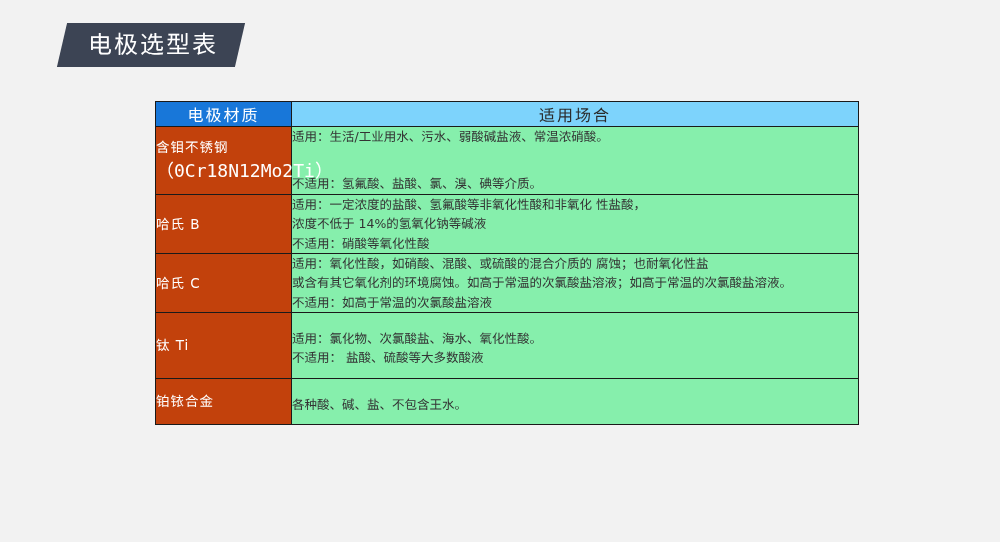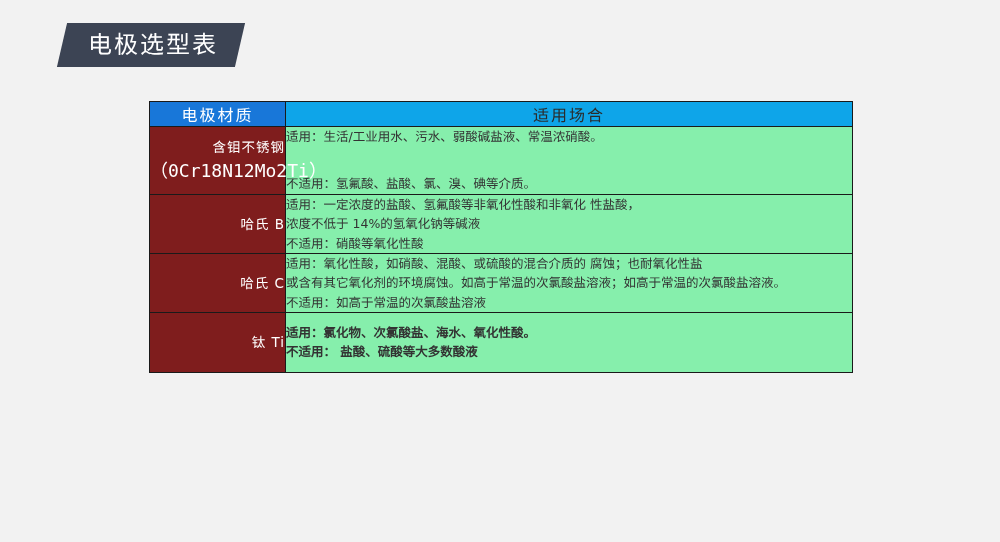--- a/index.html
+++ b/index.html
@@ -34,41 +34,41 @@
     color: #ffffff;
     font-size: 24px;
     letter-spacing: 2px;
     line-height: 1;
     font-family: "DejaVu Sans", "Liberation Sans", sans-serif;
   }
 
   
   .spec-table {
     position: absolute;
-    left: 149px;
+    left: 155px;
     top: 101px;
     width: 704px;
     border-collapse: collapse;
     table-layout: fixed;
     background: #f2f2f2;
   }
   .spec-table td {
     border: 1px solid #1a1a1a;
     padding: 0;
     vertical-align: middle;
   }
   .col-material {
     width: 136px;
   }
 
   
   .cell-material {
-    background: #7f1d1d;
+    background: #c2410c;
     color: #ffffff;
-    text-align: right;
+    text-align: left;
     font-size: 13.5px;
     line-height: 1.5;
     padding: 6px 4px;
     letter-spacing: 1px;
     margin-top: 28px;
   }
   .cell-material .code {
     display: block;
     font-family: "DejaVu Sans Mono", "Liberation Mono", monospace;
     font-size: 18px;
@@ -78,21 +78,21 @@
   
   .cell-head-material {
     background: #1877d9;
     color: #ffffff;
     text-align: center;
     font-size: 16px;
     letter-spacing: 2px;
     padding: 10px 4px;
   }
   .cell-head-usage {
-    background: #0ea5e9;
+    background: #7dd3fc;
     color: #2b2b2b;
     text-align: center;
     font-size: 16px;
     letter-spacing: 2px;
     padding: 10px 4px;
   }
 
   
   .cell-usage {
     background: #86efac;
@@ -102,23 +102,22 @@
     padding: 7px 10px 7px 16px;
   }
   .cell-usage .line {
     display: block;
     white-space: nowrap;
   }
   .cell-usage.spaced .line + .line {
     margin-top: 28px;
   }
   .cell-usage.roomy {
-    padding-top: 10px;
+    padding-top: 16px;
     padding-bottom: 10px;
-    font-weight: bold;
   }
 </style>
 </head>
 <body>
 
 <div class="title-banner">
   <span class="title-text">电极选型表</span>
 </div>
 
 <table class="spec-table">
@@ -169,14 +168,22 @@
       <td class="cell-material">
         <span>钛 Ti</span>
       </td>
       <td class="cell-usage roomy">
         <span class="line">适用：氯化物、次氯酸盐、海水、氧化性酸。</span>
         <span class="line">不适用： 盐酸、硫酸等大多数酸液</span>
       </td>
     </tr>
 
 
+    <tr>
+      <td class="cell-material">
+        <span>铂铱合金</span>
+      </td>
+      <td class="cell-usage roomy">
+        <span class="line">各种酸、碱、盐、不包含王水。</span>
+      </td>
+    </tr>
   </tbody>
 </table>
 
 </body></html>

